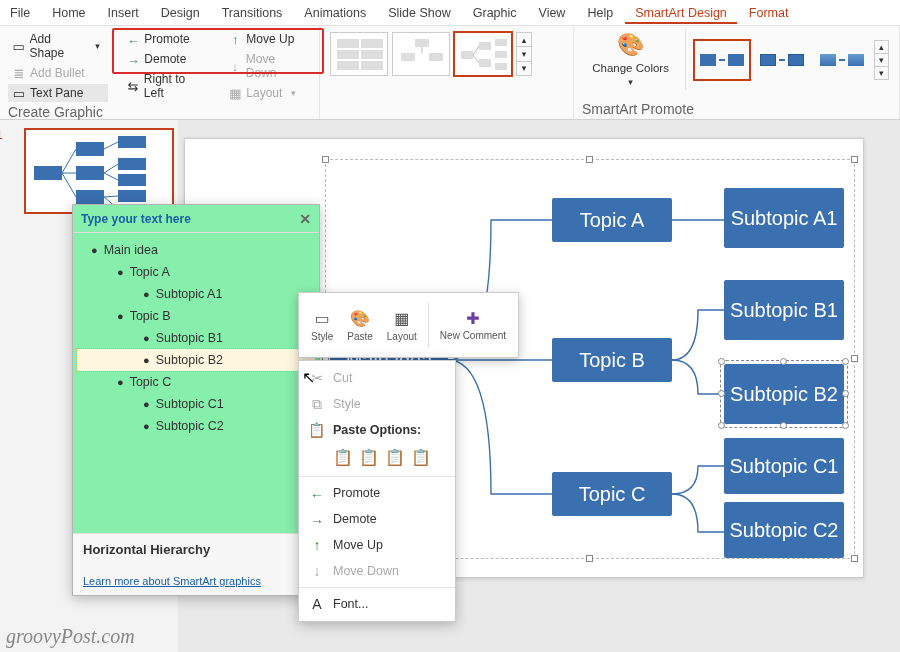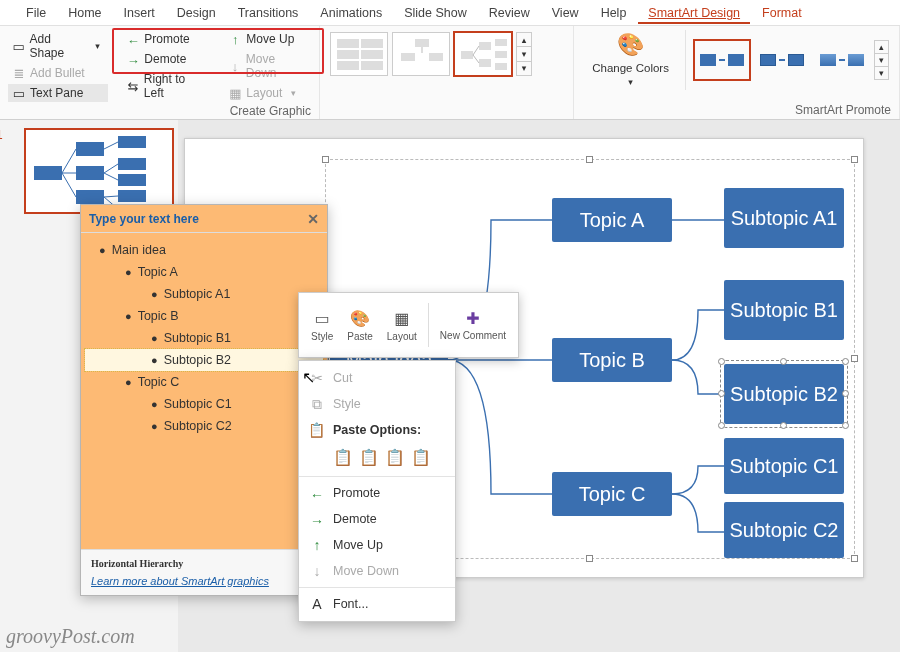--- a/index.html
+++ b/index.html
@@ -1,27 +1,27 @@
 <!DOCTYPE html>
 <html><head>
 <meta charset="utf-8">
 <style>
   * { box-sizing: border-box; margin: 0; padding: 0; font-family: "Segoe UI", Arial, sans-serif; }
   body { width: 900px; height: 652px; background: #fff; overflow: hidden; position: relative; font-size: 12px; color: #333; }
 
   
-  .menubar { display: flex; height: 26px; align-items: center; padding-left: 16px; border-bottom: 1px solid #e1e1e1; gap: 2px; }
+  .menubar { display: flex; height: 26px; align-items: center; padding-left: 0; border-bottom: 1px solid #e1e1e1; gap: 2px; }
   .menubar .mitem { padding: 4px 10px; font-size: 12.5px; color: #444; cursor: default; }
   .menubar .mitem.active { color: #c43e1c; }
-  .menubar .mitem.active.u { border-bottom: 2px solid #c43e1c; padding-bottom: 2px; text-decoration: underline; }
+  .menubar .mitem.active.u { border-bottom: 2px solid #c43e1c; padding-bottom: 2px; }
 
   
   .ribbon { display: flex; height: 94px; border-bottom: 1px solid #d0d0d0; background: #fafafa; }
   .rgroup { display: flex; flex-direction: column; justify-content: space-between; padding: 4px 8px 2px 8px; border-right: 1px solid #e6e6e6; }
-  .rgroup .glabel { font-size: 12px; color: #666; text-align: right; padding-top: 2px; }
+  .rgroup .glabel { font-size: 14px; color: #666; text-align: left; padding-top: 2px; }
   .rbtn { display: flex; align-items: center; gap: 4px; padding: 2px 4px; font-size: 12px; cursor: default; }
   .rbtn.disabled { color: #aaa; }
   .ic { display: inline-flex; width: 14px; height: 14px; align-items: center; justify-content: center; font-size: 13px; }
   .redbox { border: 2px solid #d92b2b; border-radius: 2px; position: absolute; pointer-events: none; }
 
   
   .thumb { width: 58px; height: 44px; border: 1px solid #ccc; background: #fff; display: inline-block; margin: 2px; position: relative; }
   .thumb.sel { border: 1px solid #c43e1c; outline: 1px solid #c43e1c; }
   .thumb-inner { position:absolute; inset:6px; }
 
@@ -41,29 +41,29 @@
 
   
   .sa-frame { position:absolute; left:140px; top:20px; width:530px; height:400px; border:1px dashed #bbb; }
   .sa-handle { width:7px; height:7px; background:#fff; border:1px solid #888; position:absolute; }
 
   .node { position:absolute; background:#3a6fb0; color:#fff; display:flex; align-items:center; justify-content:center; text-align:center; font-size:20px; border-radius:2px; line-height:1.1; padding:2px 4px; }
   .node.sel { outline:1px dashed #888; outline-offset:3px; }
   .conn { stroke:#3a6fb0; stroke-width:1.4; fill:none; }
 
   
-  .textpane { position:absolute; left:80px; top:204px; width:248px; height:392px; background:#fdba74; border:1px solid #b5b5b5; box-shadow:0 3px 12px rgba(0,0,0,0.25); z-index:30; display:flex; flex-direction:column; }
+  .textpane { position:absolute; left:72px; top:204px; width:248px; height:392px; background:#86efac; border:1px solid #b5b5b5; box-shadow:0 3px 12px rgba(0,0,0,0.25); z-index:30; display:flex; flex-direction:column; }
   .tp-head { display:flex; justify-content:space-between; align-items:center; height:28px; padding:0 8px; border-bottom:1px solid #ddd; color:#1a5ea8; font-weight:600; font-size:12px; }
   .tp-body { flex:1; overflow:auto; padding:6px 4px; font-size:12.5px; }
   .tp-li { display:flex; align-items:center; padding:4px 4px 4px 0; cursor:default; }
   .tp-li .bullet { font-size:11px; padding-right:6px; }
   .tp-li.sel { background:#fff7e0; outline:1px dotted #d9b84a; }
   .tp-foot { border-top:1px solid #ddd; padding:8px 10px; font-size:11px; background:#f7f7f7; color:#555; }
-  .tp-foot .ft-title { font-weight:600; color:#333; margin-bottom:6px; font-size:10px;font-family:Liberation Serif, serif; }
-  .tp-foot a { color:#1a5ea8; text-decoration:underline;font-style:italic; }
+  .tp-foot .ft-title { font-weight:600; color:#333; margin-bottom:18px; font-size:13px; }
+  .tp-foot a { color:#1a5ea8; text-decoration:underline; }
 
   
   .minibar { position:absolute; left:298px; top:292px; height:66px; background:#fff; border:1px solid #ccc; box-shadow:0 3px 10px rgba(0,0,0,0.25); z-index:40; display:flex; align-items:center; padding:4px 6px; gap:2px; }
   .minibar .mb { display:flex; flex-direction:column; align-items:center; font-size:10px; color:#555; padding:2px 6px; gap:3px; cursor:default; }
   .minibar .mb .mi { width:20px; height:20px; display:flex; align-items:center; justify-content:center; font-size:16px; }
   .minibar .sep { width:1px; height:44px; background:#ddd; margin:0 3px; }
 
   
   .ctxmenu { position:absolute; left:298px; top:360px; width:158px; background:#fff; border:1px solid #ccc; box-shadow:0 3px 12px rgba(0,0,0,0.25); z-index:40; padding:4px 0; font-size:12.5px; }
   .ctxmenu .ci { display:flex; align-items:center; gap:8px; padding:5px 10px; cursor:default; }
@@ -82,21 +82,21 @@
 <body>
 
 <div class="menubar">
   <div class="mitem">File</div>
   <div class="mitem">Home</div>
   <div class="mitem">Insert</div>
   <div class="mitem">Design</div>
   <div class="mitem">Transitions</div>
   <div class="mitem">Animations</div>
   <div class="mitem">Slide Show</div>
-  <div class="mitem">Review</div>
+  <div class="mitem">Graphic</div>
   <div class="mitem">View</div>
   <div class="mitem">Help</div>
   <div class="mitem active u">SmartArt Design</div>
   <div class="mitem active">Format</div>
 </div>
 
 <div class="ribbon">
 
   <div class="rgroup" style="width:320px; position:relative;">
     <div style="display:flex; gap:14px;">

